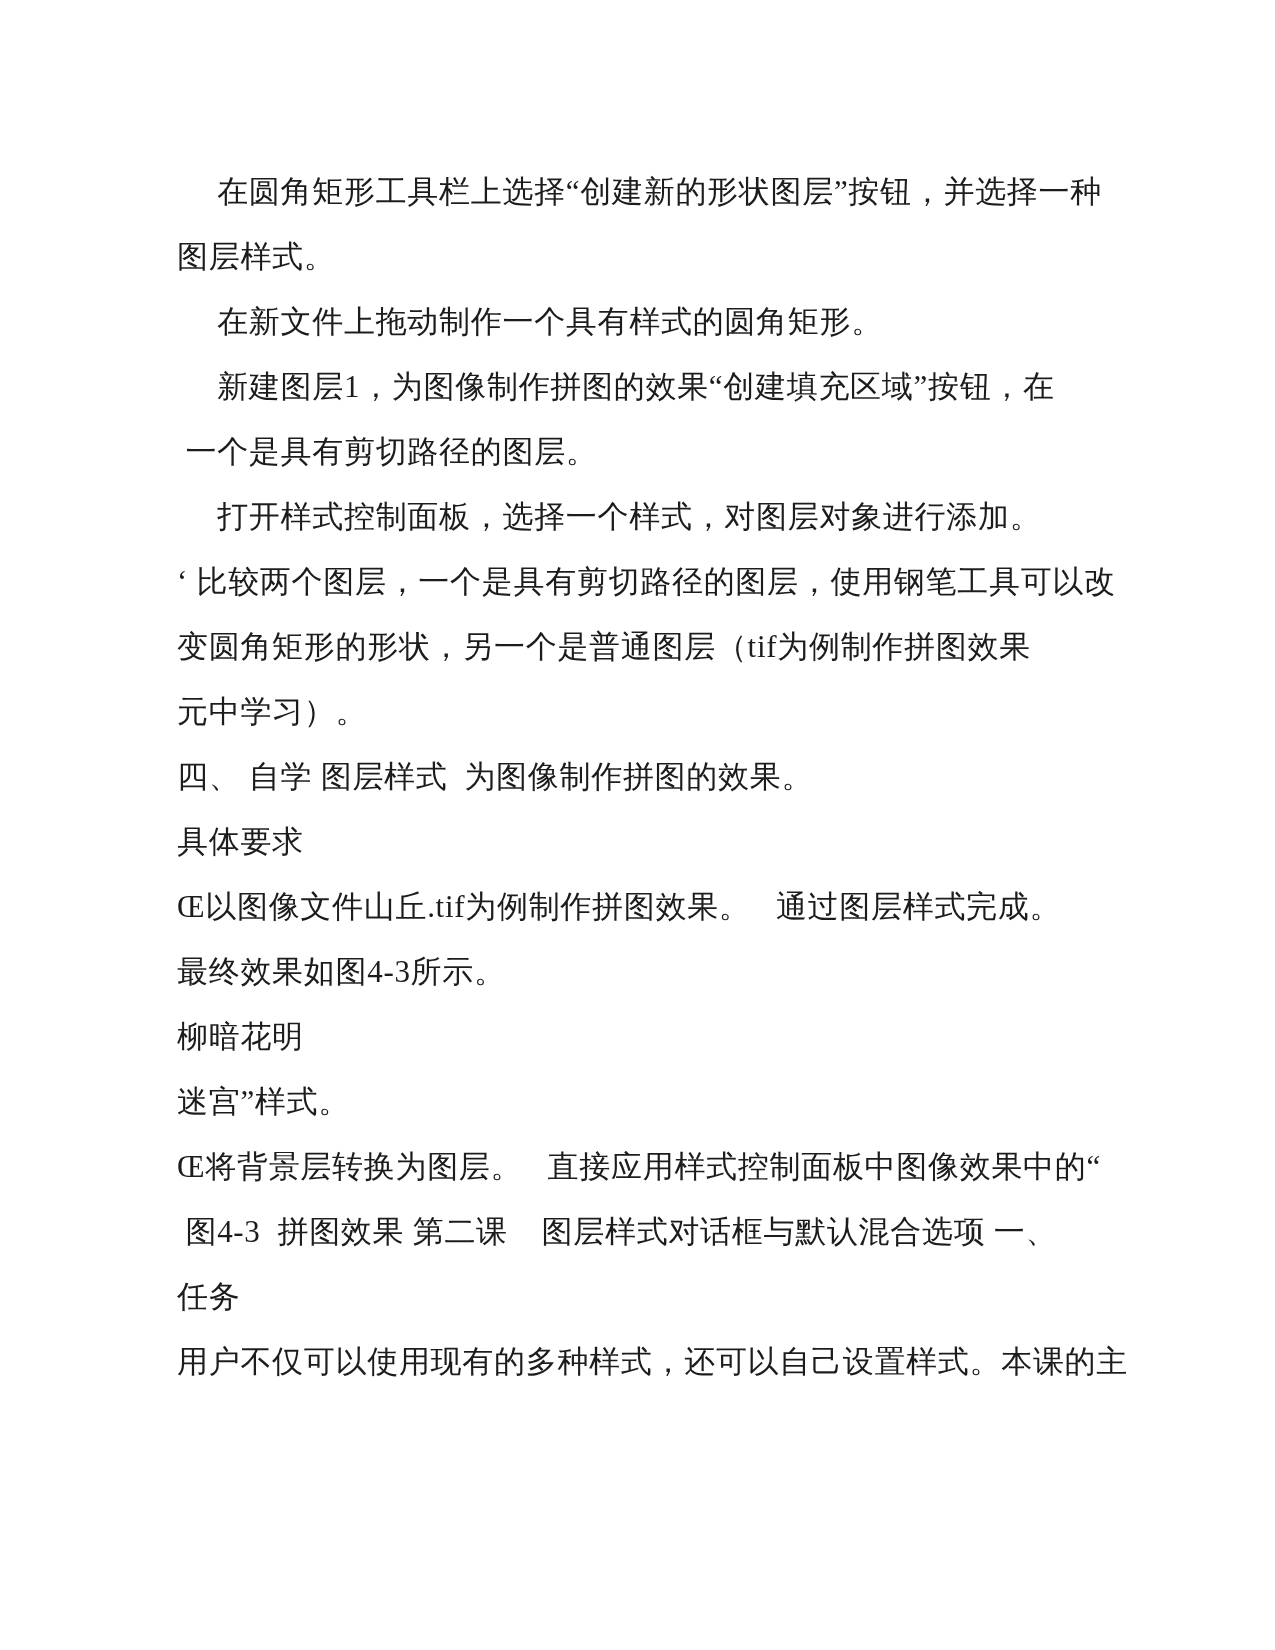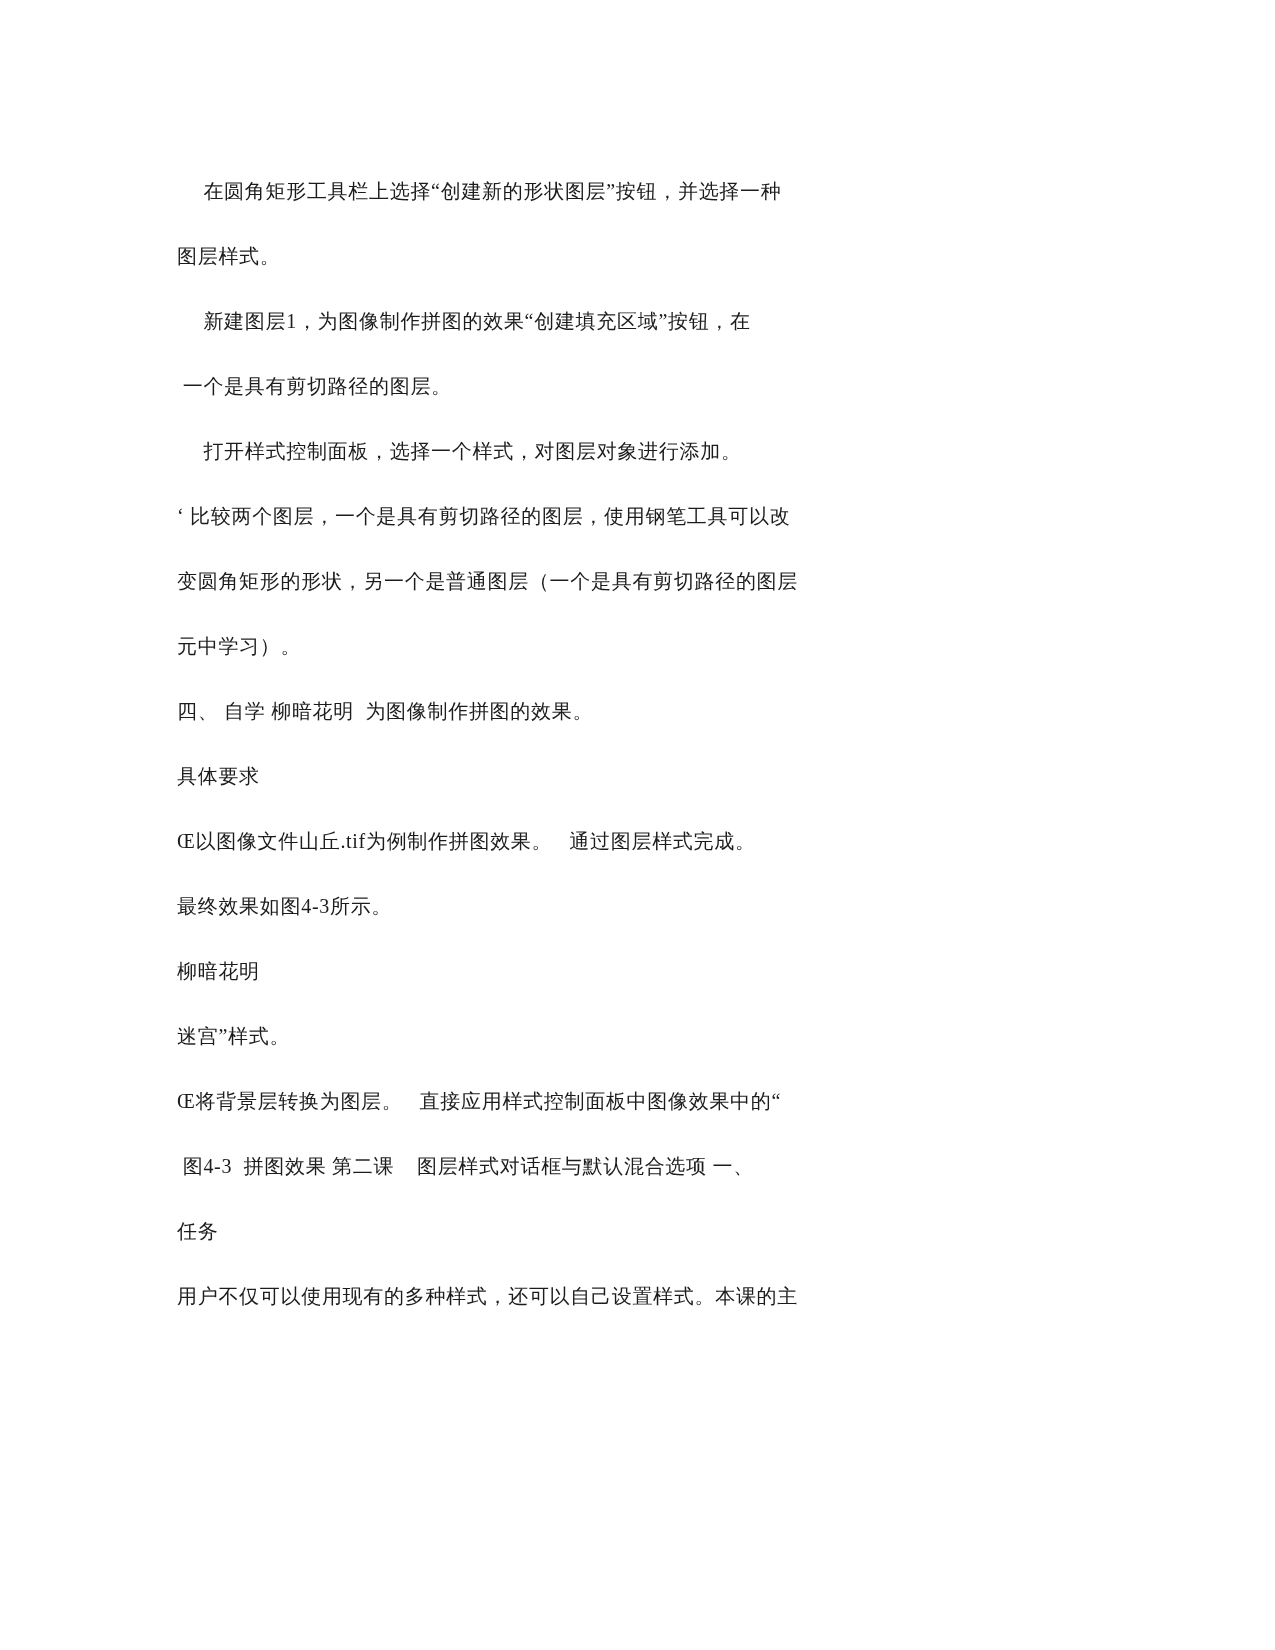--- a/index.html
+++ b/index.html
@@ -14,40 +14,41 @@
     background: #ffffff;
     overflow: hidden;
     box-sizing: border-box;
     padding: 159px 140px 0 177px;
     font-family: "Liberation Serif", "DejaVu Serif", serif;
   }
   .doc-line {
     display: block;
     height: 65px;
     line-height: 65px;
-    font-size: 20px;
+    font-size: 31px;
     letter-spacing: 0.7px;
     color: #1c1c1c;
     white-space: pre;
     font-weight: 400;
   }
 </style>
 </head>
 <body>
 
 <div class="page">
   <div class="doc-line">　 在圆角矩形工具栏上选择“创建新的形状图层”按钮，并选择一种</div>
   <div class="doc-line">图层样式。</div>
+  <div class="doc-line">　 在新文件上拖动制作一个具有样式的圆角矩形。</div>
   <div class="doc-line">　 新建图层1，为图像制作拼图的效果“创建填充区域”按钮，在</div>
   <div class="doc-line"> 一个是具有剪切路径的图层。</div>
   <div class="doc-line">　 打开样式控制面板，选择一个样式，对图层对象进行添加。</div>
   <div class="doc-line">‘ 比较两个图层，一个是具有剪切路径的图层，使用钢笔工具可以改</div>
-  <div class="doc-line">变圆角矩形的形状，另一个是普通图层（一个是具有剪切路径的图层</div>
+  <div class="doc-line">变圆角矩形的形状，另一个是普通图层（tif为例制作拼图效果</div>
   <div class="doc-line">元中学习）。</div>
-  <div class="doc-line">四、 自学 柳暗花明  为图像制作拼图的效果。</div>
+  <div class="doc-line">四、 自学 图层样式  为图像制作拼图的效果。</div>
   <div class="doc-line">具体要求</div>
   <div class="doc-line">Œ以图像文件山丘.tif为例制作拼图效果。   通过图层样式完成。</div>
   <div class="doc-line">最终效果如图4-3所示。</div>
   <div class="doc-line">柳暗花明</div>
   <div class="doc-line">迷宫”样式。</div>
   <div class="doc-line">Œ将背景层转换为图层。   直接应用样式控制面板中图像效果中的“</div>
   <div class="doc-line"> 图4-3  拼图效果 第二课    图层样式对话框与默认混合选项 一、</div>
   <div class="doc-line">任务</div>
   <div class="doc-line">用户不仅可以使用现有的多种样式，还可以自己设置样式。本课的主</div>
 </div>

